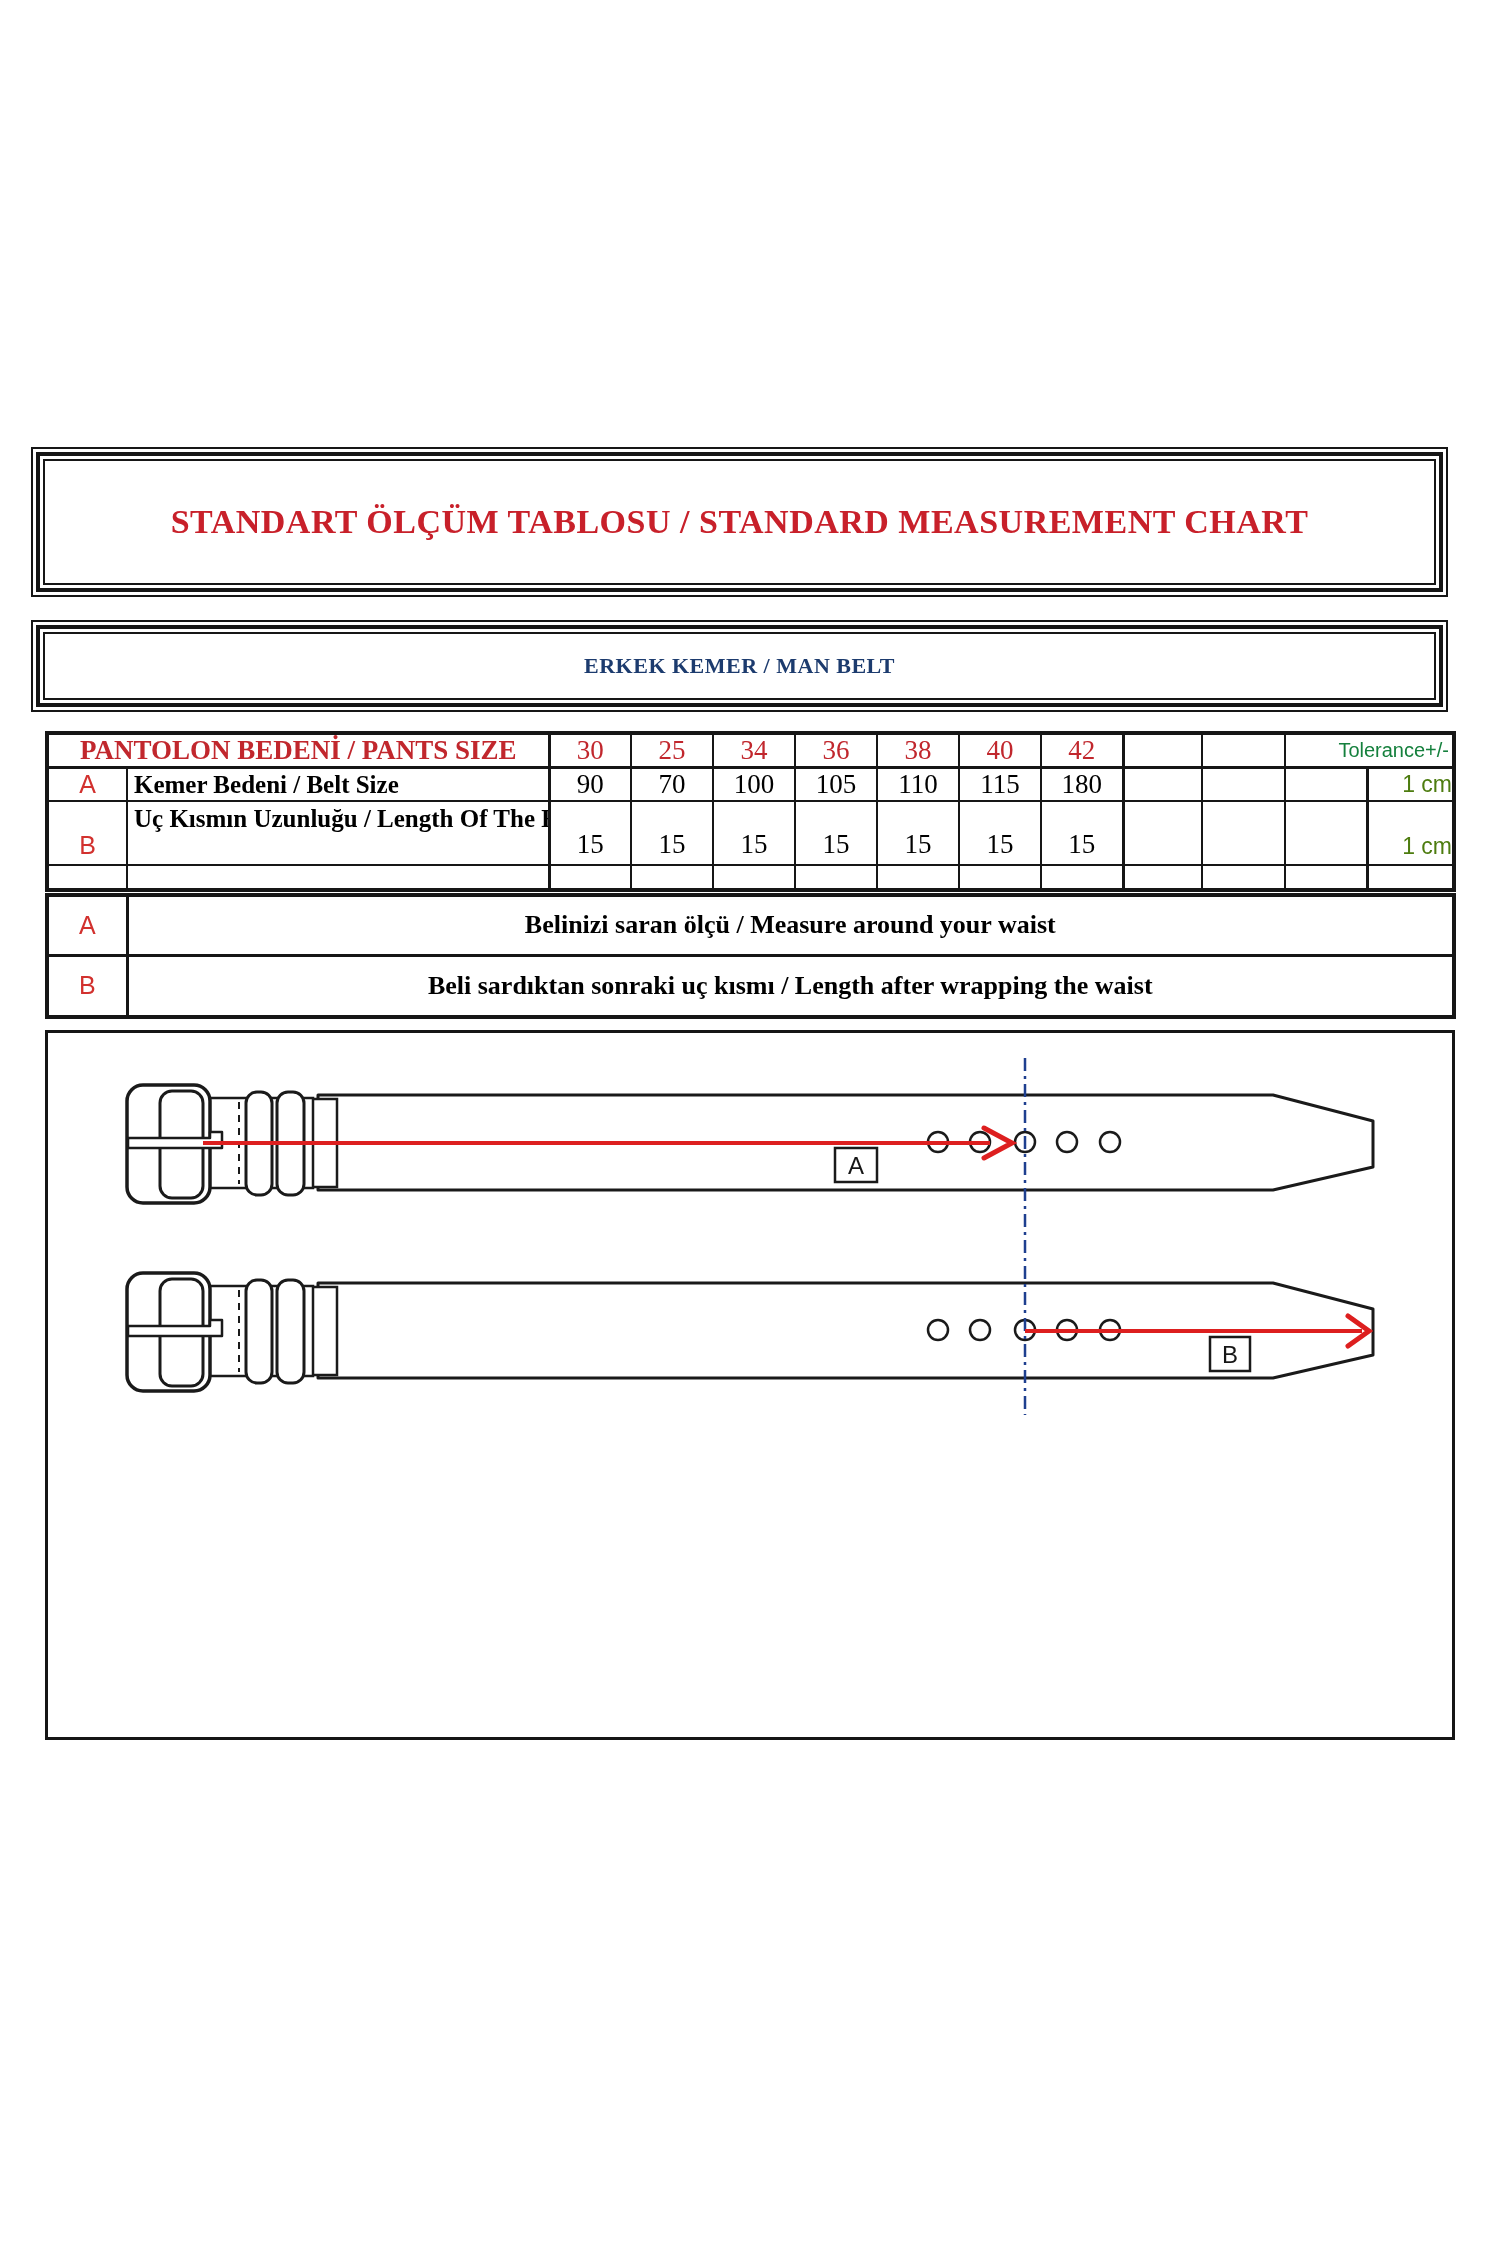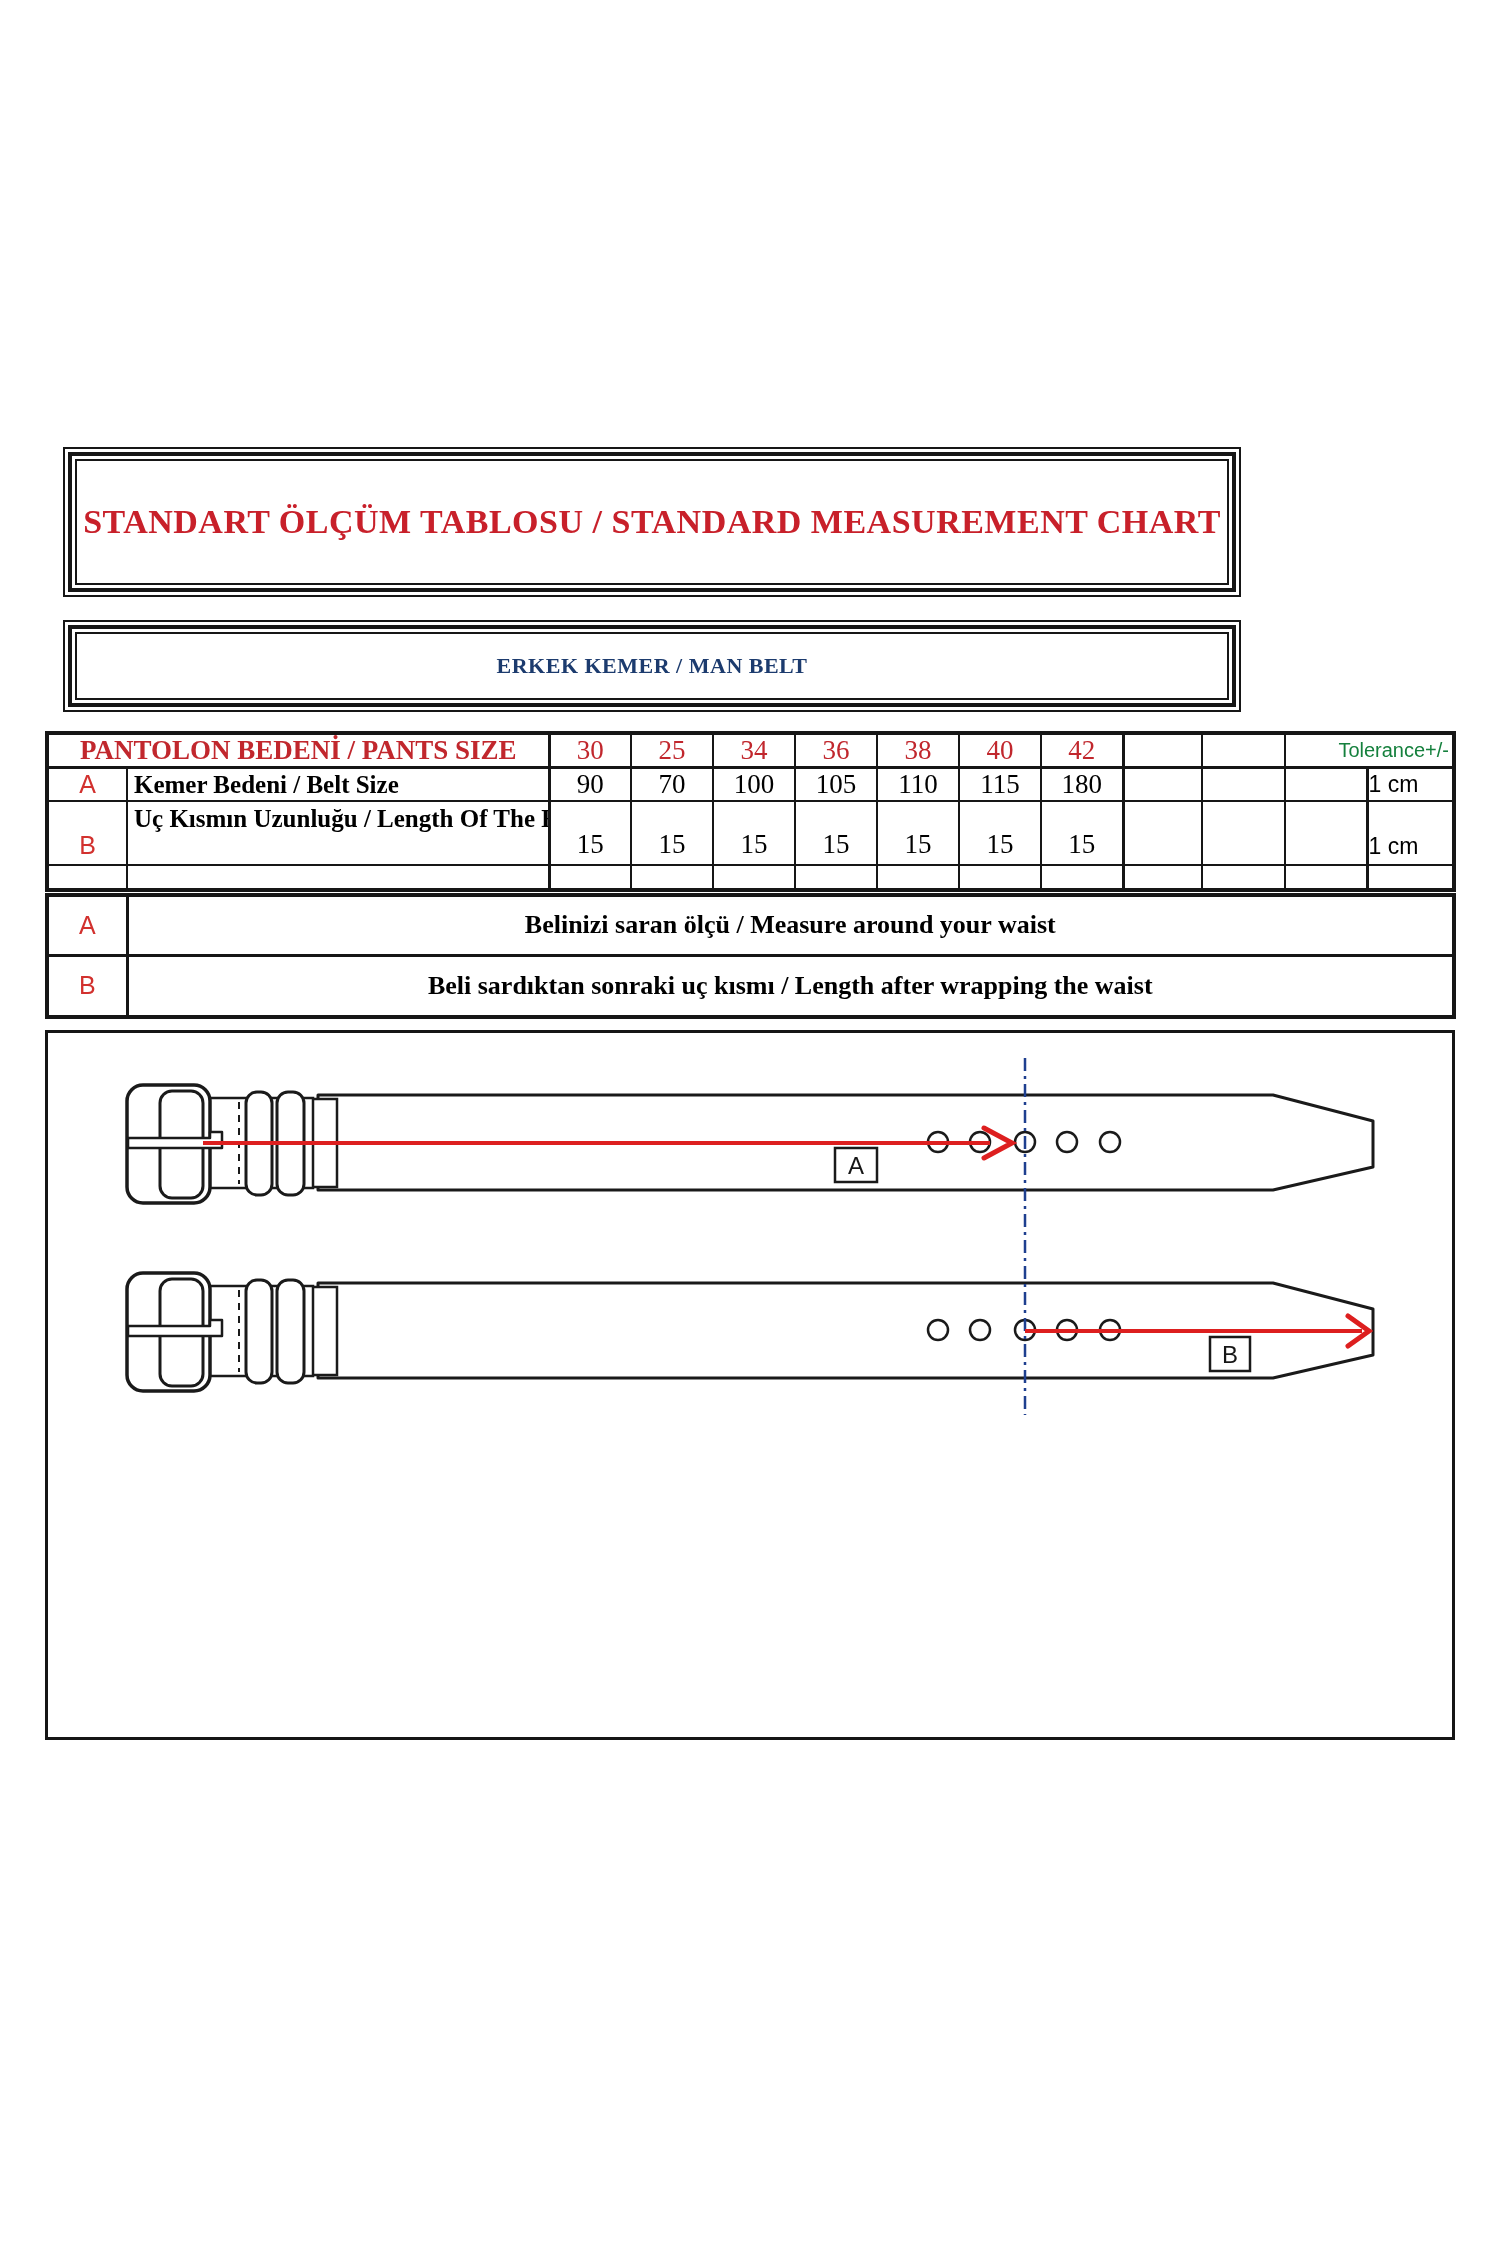--- a/index.html
+++ b/index.html
@@ -1,20 +1,20 @@
 <!DOCTYPE html>
 <html><head>
 <meta charset="utf-8">
 <style>
   * { margin:0; padding:0; box-sizing:border-box; }
   body { background:#e8e8e8; font-family:"Liberation Serif","DejaVu Serif",serif; }
   .page { position:relative; width:1500px; height:2250px; background:#ffffff; margin:0 auto; overflow:hidden; }
 
   
-  .dbox { position:absolute; left:63px; width:1178px; border:2px solid #161616; }
+  .dbox { position:absolute; left:31px; width:1417px; border:2px solid #161616; }
   .dbox-m { margin:3px; border:4px solid #161616; height:calc(100% - 6px); }
   .dbox-i { margin:3px; border:2px solid #161616; height:calc(100% - 6px);
             display:flex; align-items:center; justify-content:center; }
   .t1 { color:#c8202a; font-weight:bold; font-size:34px; letter-spacing:0.5px; }
   .t2 { color:#1c3b6e; font-weight:bold; font-size:22px; letter-spacing:0.5px; }
 
   
   table { border-collapse:collapse; table-layout:fixed; background:#fff;padding-left:32px; }
   .sizes { position:absolute; left:45px; top:731px; width:1407px; }
   .sizes td { border:2px solid #161616; overflow:hidden; white-space:nowrap; }
@@ -25,22 +25,22 @@
   td.c-cm  { border-left:3px solid #161616 !important; }
   .hdr-merge { color:#c1272d; font-weight:bold; font-size:27px; text-align:center; }
   .size-num  { color:#c1272d; font-size:27px; text-align:center; }
   .tol-hdr   { font-family:Liberation Sans, sans-serif; color:#15803d;
                font-size:20px; text-align:right; padding-right:3px; font-weight:normal; }
   .letter    { font-family:"Liberation Sans","DejaVu Sans",sans-serif; color:#d2312e;
                font-size:25px; text-align:center; }
   .rlabel    { font-weight:bold; font-size:25px; text-align:left; padding-left:6px;
                white-space:normal; line-height:31px; }
   .val       { font-size:27px; text-align:center; }
-  .cm        { font-family:"Liberation Sans","DejaVu Sans",sans-serif; color:#000000;
-               font-size:23px; text-align:left; }
+  .cm        { font-family:"Liberation Sans","DejaVu Sans",sans-serif; color:#4d7c0f;
+               font-size:23px; text-align:right; }
   tr.rb td   { vertical-align:bottom; padding-bottom:4px; }
   tr.rb td.rlabel { vertical-align:top; padding-top:1px; padding-bottom:0; }
 
   
   .legend { position:absolute; left:45px; top:893px; width:1407px; border:4px solid #161616; }
   .legend td { border:3px solid #161616; }
   .legend .ltext { font-weight:bold; font-size:26px; text-align:center; }
 
   
   .diagram { position:absolute; left:45px; top:1030px; width:1410px; height:710px;

